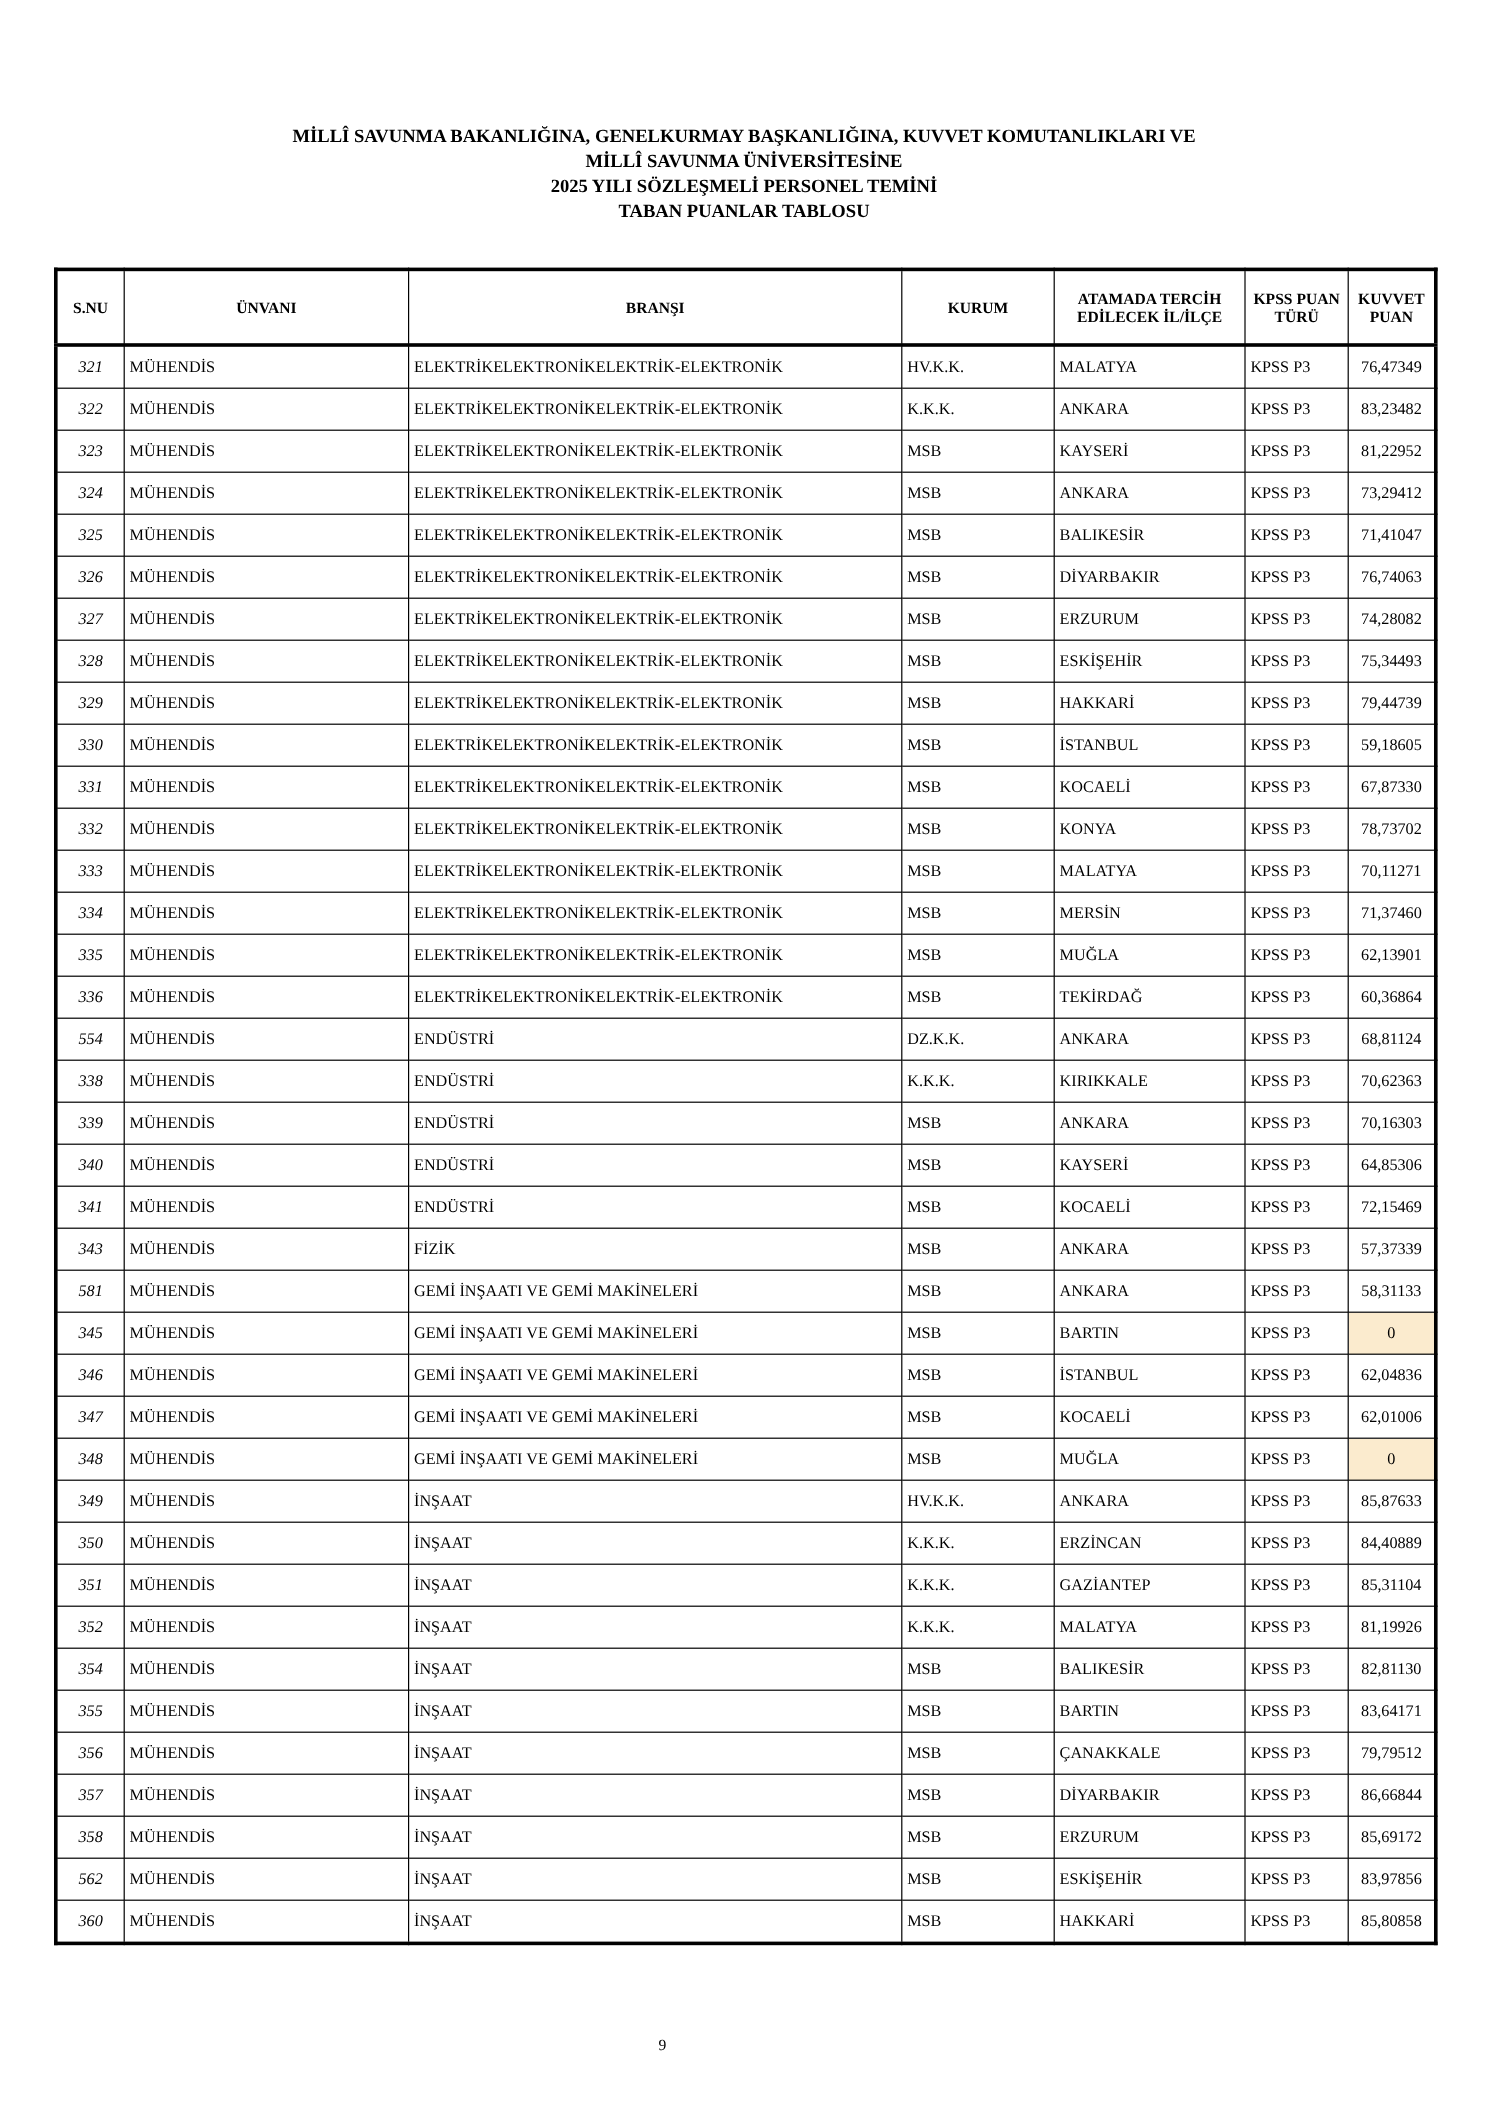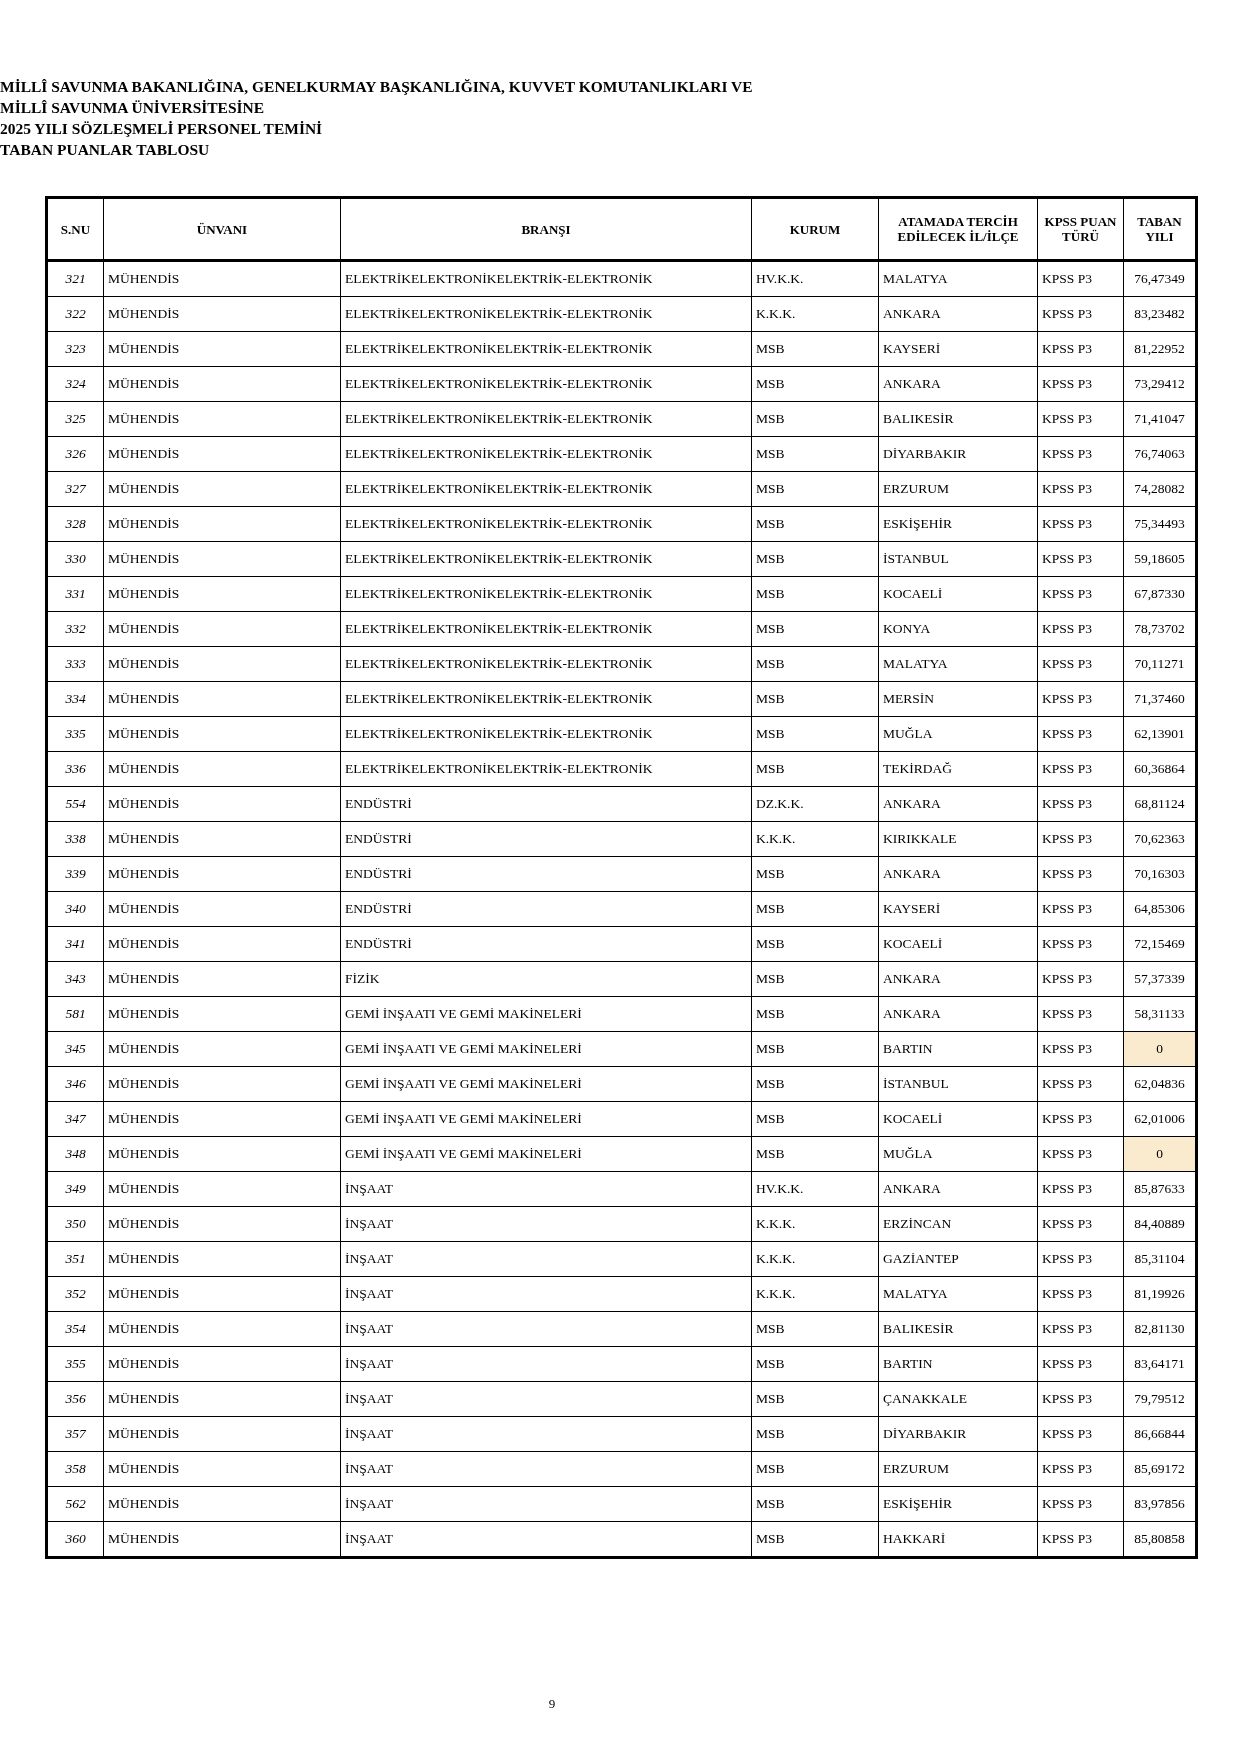--- a/index.html
+++ b/index.html
@@ -1,21 +1,21 @@
 <!DOCTYPE html>
 <html lang="tr"><head>
 <meta charset="utf-8">
 <style>
   html,body{margin:0;padding:0;}
   body{
     width:1240px;height:1754px;background:#ffffff;position:relative;
     font-family:"Liberation Serif","DejaVu Serif",serif;color:#000;
   }
   .doc-title{
-    padding-top:76px;text-align:left;font-weight:bold;
+    padding-top:103px;text-align:center;font-weight:bold;
     font-size:15.5px;line-height:21px;
   }
   .table-wrap{margin:36px auto 0;width:1150px;}
   table{
     border-collapse:collapse;table-layout:fixed;width:1150px;
     border:3px solid #000;
   }
   th,td{
     border:1px solid #000;overflow:hidden;white-space:normal;
   }
@@ -57,21 +57,21 @@
       <col style="width:73px">
     </colgroup>
     <thead>
       <tr>
         <th>S.NU</th>
         <th>ÜNVANI</th>
         <th>BRANŞI</th>
         <th>KURUM</th>
         <th>ATAMADA TERCİH EDİLECEK İL/İLÇE</th>
         <th>KPSS PUAN TÜRÜ</th>
-        <th>TABAN YILI</th>
+        <th>KUVVET PUAN</th>
       </tr>
     </thead>
     <tbody id="table-body">
         <tr>
           <td class="c-nu">321</td>
           <td class="c-left">MÜHENDİS</td>
           <td class="c-left">ELEKTRİKELEKTRONİKELEKTRİK-ELEKTRONİK</td>
           <td class="c-left">HV.K.K.</td>
           <td class="c-left">MALATYA</td>
           <td class="c-left">KPSS P3</td>
@@ -132,20 +132,29 @@
           <td class="c-puan">74,28082</td>
         </tr>
         <tr>
           <td class="c-nu">328</td>
           <td class="c-left">MÜHENDİS</td>
           <td class="c-left">ELEKTRİKELEKTRONİKELEKTRİK-ELEKTRONİK</td>
           <td class="c-left">MSB</td>
           <td class="c-left">ESKİŞEHİR</td>
           <td class="c-left">KPSS P3</td>
           <td class="c-puan">75,34493</td>
+        </tr>
+        <tr>
+          <td class="c-nu">329</td>
+          <td class="c-left">MÜHENDİS</td>
+          <td class="c-left">ELEKTRİKELEKTRONİKELEKTRİK-ELEKTRONİK</td>
+          <td class="c-left">MSB</td>
+          <td class="c-left">HAKKARİ</td>
+          <td class="c-left">KPSS P3</td>
+          <td class="c-puan">79,44739</td>
         </tr>
         <tr>
           <td class="c-nu">330</td>
           <td class="c-left">MÜHENDİS</td>
           <td class="c-left">ELEKTRİKELEKTRONİKELEKTRİK-ELEKTRONİK</td>
           <td class="c-left">MSB</td>
           <td class="c-left">İSTANBUL</td>
           <td class="c-left">KPSS P3</td>
           <td class="c-puan">59,18605</td>
         </tr>

